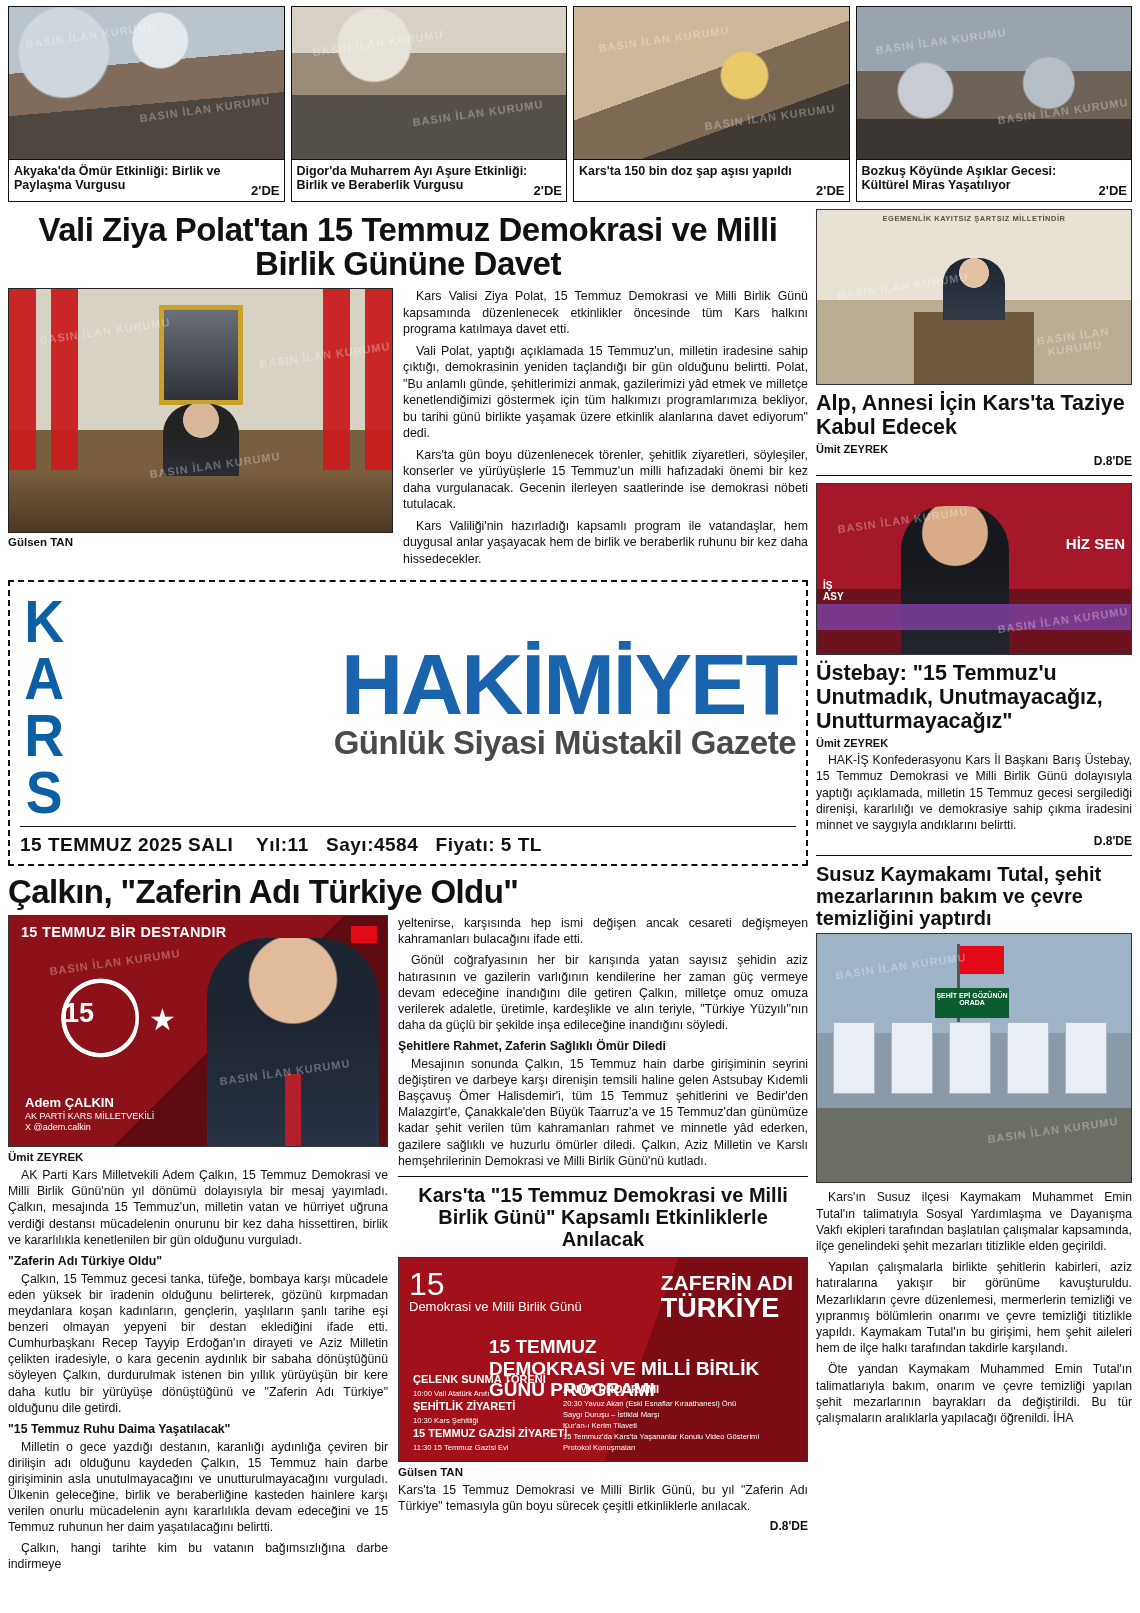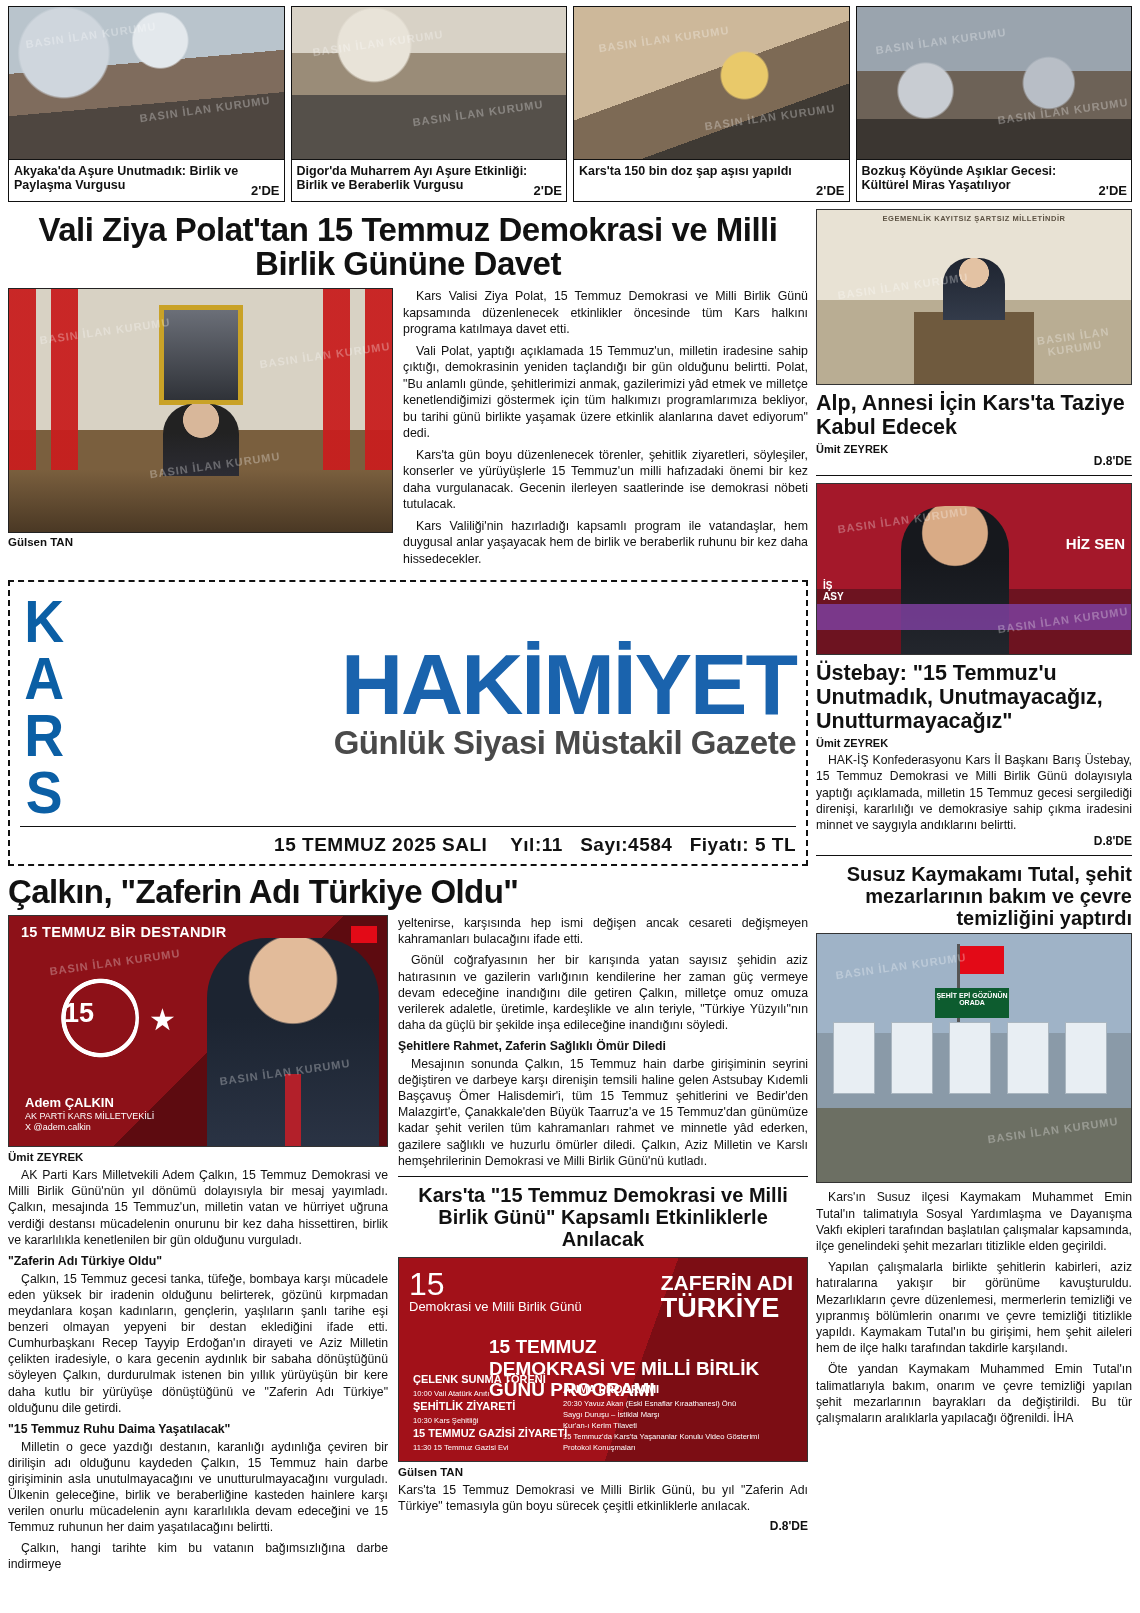--- a/index.html
+++ b/index.html
@@ -82,21 +82,21 @@
     writing-mode: vertical-rl; text-orientation: upright; letter-spacing: -10px;
     transform: scaleX(0.92); margin-right: 2px;
   }
   .np-main { flex: 1; text-align: right; }
   .np-title { font-weight: bold; font-size: 86px; color: #1a63ad; line-height: 0.9; letter-spacing: -2px; }
   .np-sub {
     font-weight: bold; font-size: 33px; color: #4a4a4a; line-height: 1;
     margin-top: 2px; letter-spacing: -0.5px;
   }
   .np-date {
-    text-align: right; font-weight: bold; font-size: 19px; margin-top: 10px;
+    text-align: left; font-weight: bold; font-size: 19px; margin-top: 10px;
     border-top: 1px solid #111; padding-top: 7px; letter-spacing: 0.5px;
   }
 
   
   .sec-head { font-weight: bold; font-size: 33px; line-height: 1.03; margin: 9px 0 6px 0; letter-spacing: -0.6px; }
 
   .two-col { display: flex; gap: 10px; }
   .calkin-photo { width: 380px; }
   .poster {
     width: 100%; height: 232px; position: relative; overflow: hidden; border: 1px solid #333;
@@ -150,42 +150,42 @@
 
   .rp-grave { height: 250px; background: linear-gradient(180deg,#9fb3c7 0 40%, #8a9aa8 40% 70%, #6c6f63 70% 100%); }
   .rp-grave .stone { position: absolute; width: 42px; height: 72px; background: #e8eef3; border: 1px solid #aab6c0; top: 88px; }
   .rp-grave .s1 { left: 16px; } .rp-grave .s2 { left: 74px; } .rp-grave .s3 { left: 132px; }
   .rp-grave .s4 { left: 190px; } .rp-grave .s5 { left: 248px; }
   .rp-grave .flagpole { position: absolute; left: 140px; top: 10px; width: 3px; height: 84px; background: #555; }
   .rp-grave .flag { position: absolute; left: 143px; top: 12px; width: 44px; height: 28px; background: #e30a17; }
   .rp-grave .sign { position: absolute; left: 118px; top: 54px; width: 74px; height: 30px; background: #0d5c2f; color: #fff; font-size: 7px; text-align: center; padding-top: 4px; font-weight: bold; }
 
   .r-head { font-weight: bold; font-size: 21.5px; line-height: 1.1; margin: 7px 0 4px 0; }
-  .r-head.small { font-size: 20px; text-align: right; }
+  .r-head.small { font-size: 20px; }
   .r-byline { font-size: 11px; font-weight: bold; margin-bottom: 3px; }
   .r-text { font-size: 12.2px; line-height: 1.33; text-align: justify; }
   .r-text p { margin: 0 0 5px 0; text-indent: 12px; }
   .tagright { text-align: right; font-weight: bold; font-size: 12px; }
   .rule { border-top: 1px solid #111; margin: 7px 0; }
 </style>
 </head>
 <body>
 
 <div class="page">
 
   <div class="teasers">
 
     <div class="teaser">
       <div class="photo">
         <div class="ph ph1"></div>
         <div class="wm" style="left:16px; top:22px;">BASIN İLAN KURUMU</div>
         <div class="wm" style="left:130px; top:96px;">BASIN İLAN KURUMU</div>
       </div>
       <div class="cap">
-        <div class="cap-text">Akyaka'da Aşure Unutmadık: Birlik ve Paylaşma Vurgusu</div>
+        <div class="cap-text">Akyaka'da Ömür Etkinliği: Birlik ve Paylaşma Vurgusu</div>
         <div class="pagetag">2'DE</div>
       </div>
     </div>
 
     <div class="teaser">
       <div class="photo">
         <div class="ph ph2"></div>
         <div class="wm" style="left:20px; top:30px;">BASIN İLAN KURUMU</div>
         <div class="wm" style="left:120px; top:100px;">BASIN İLAN KURUMU</div>
       </div>

